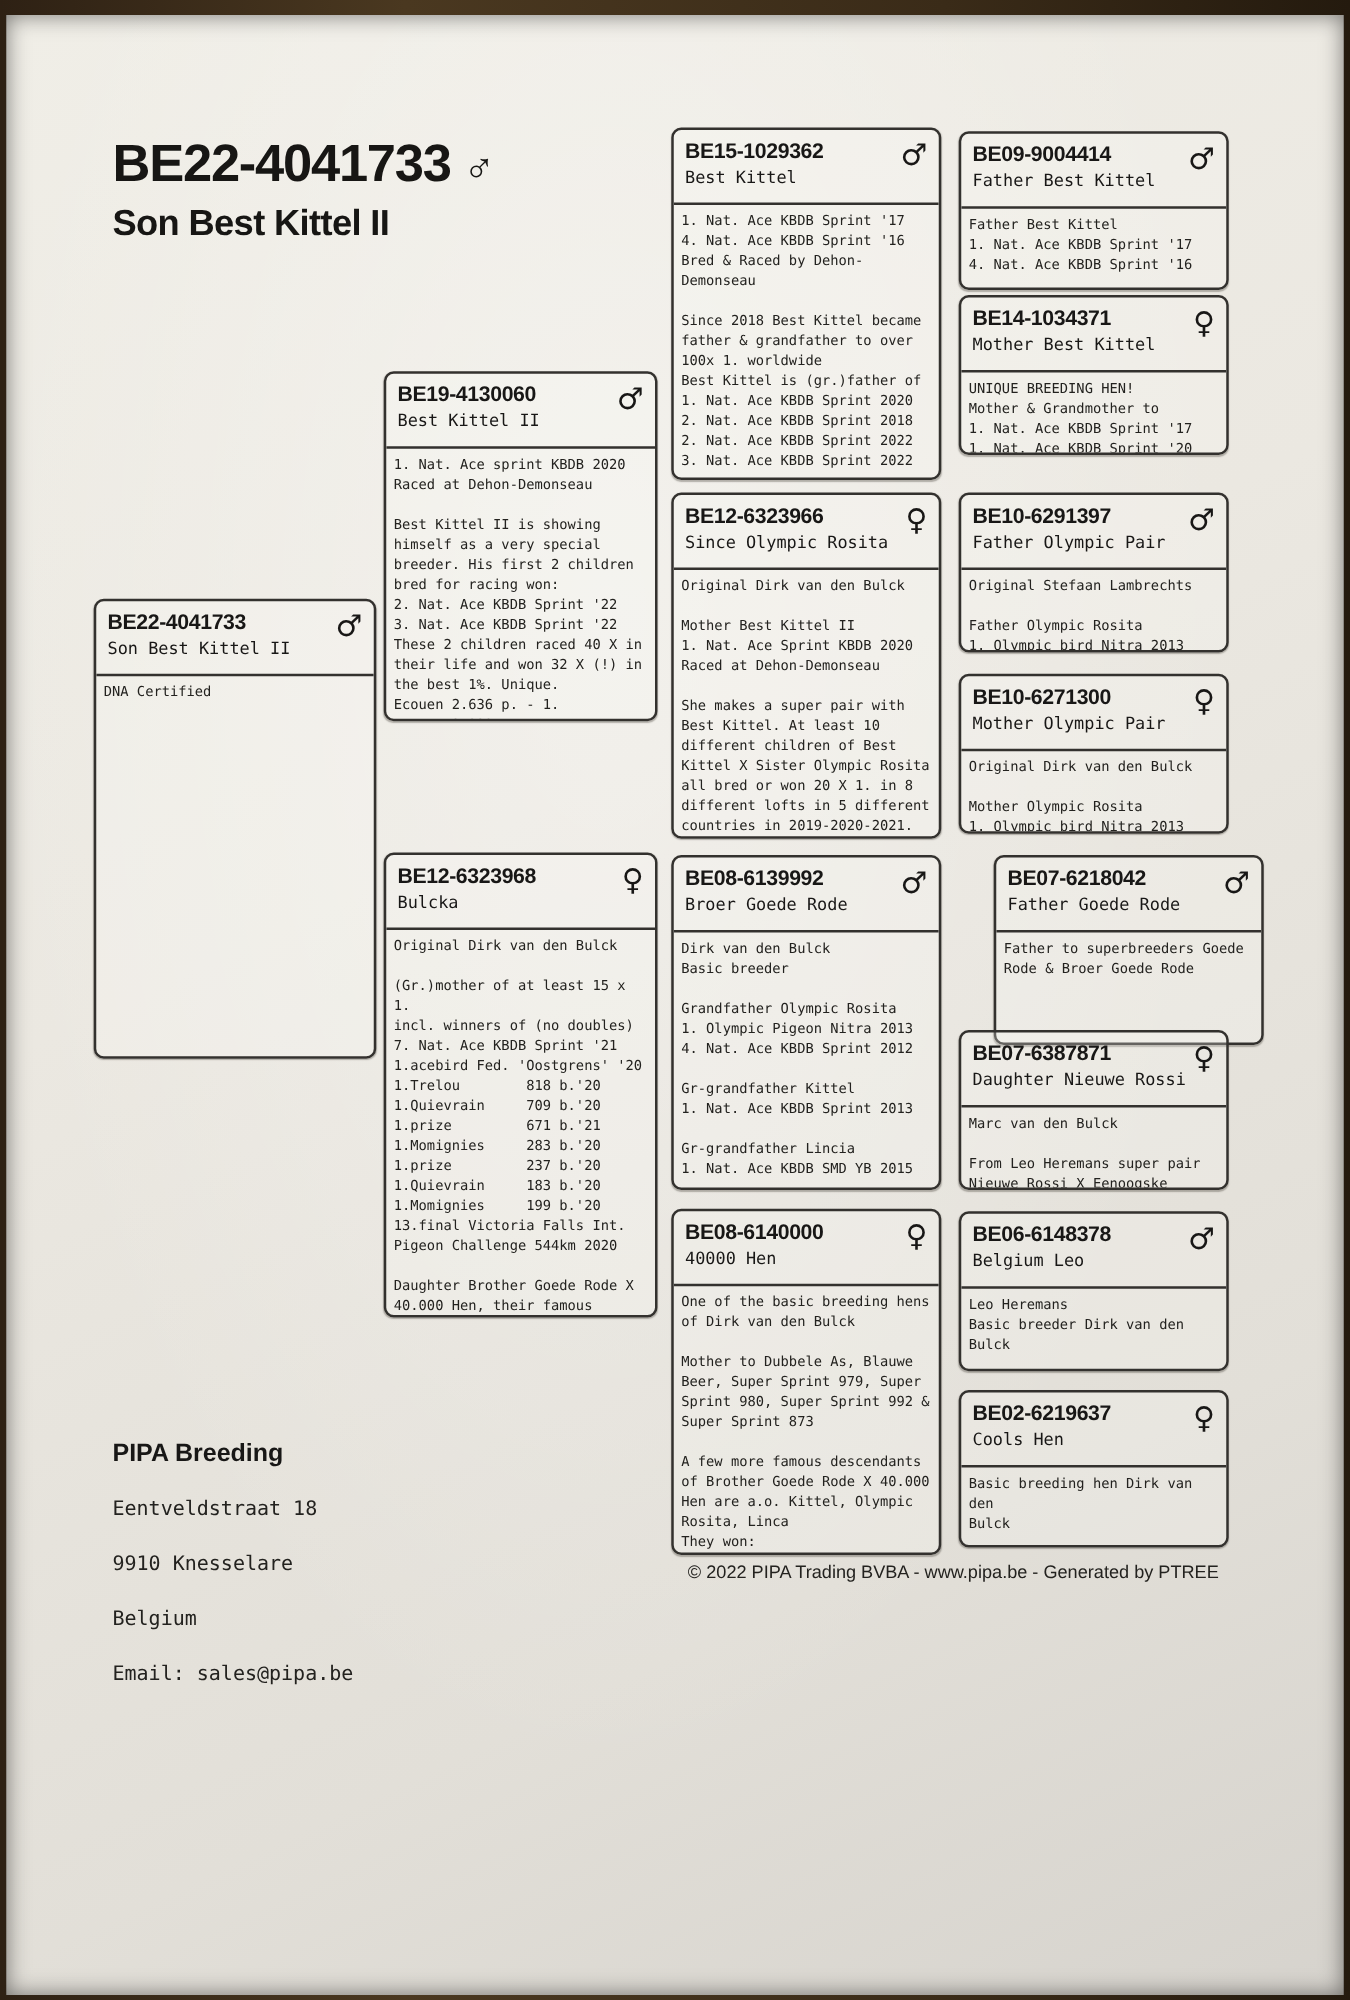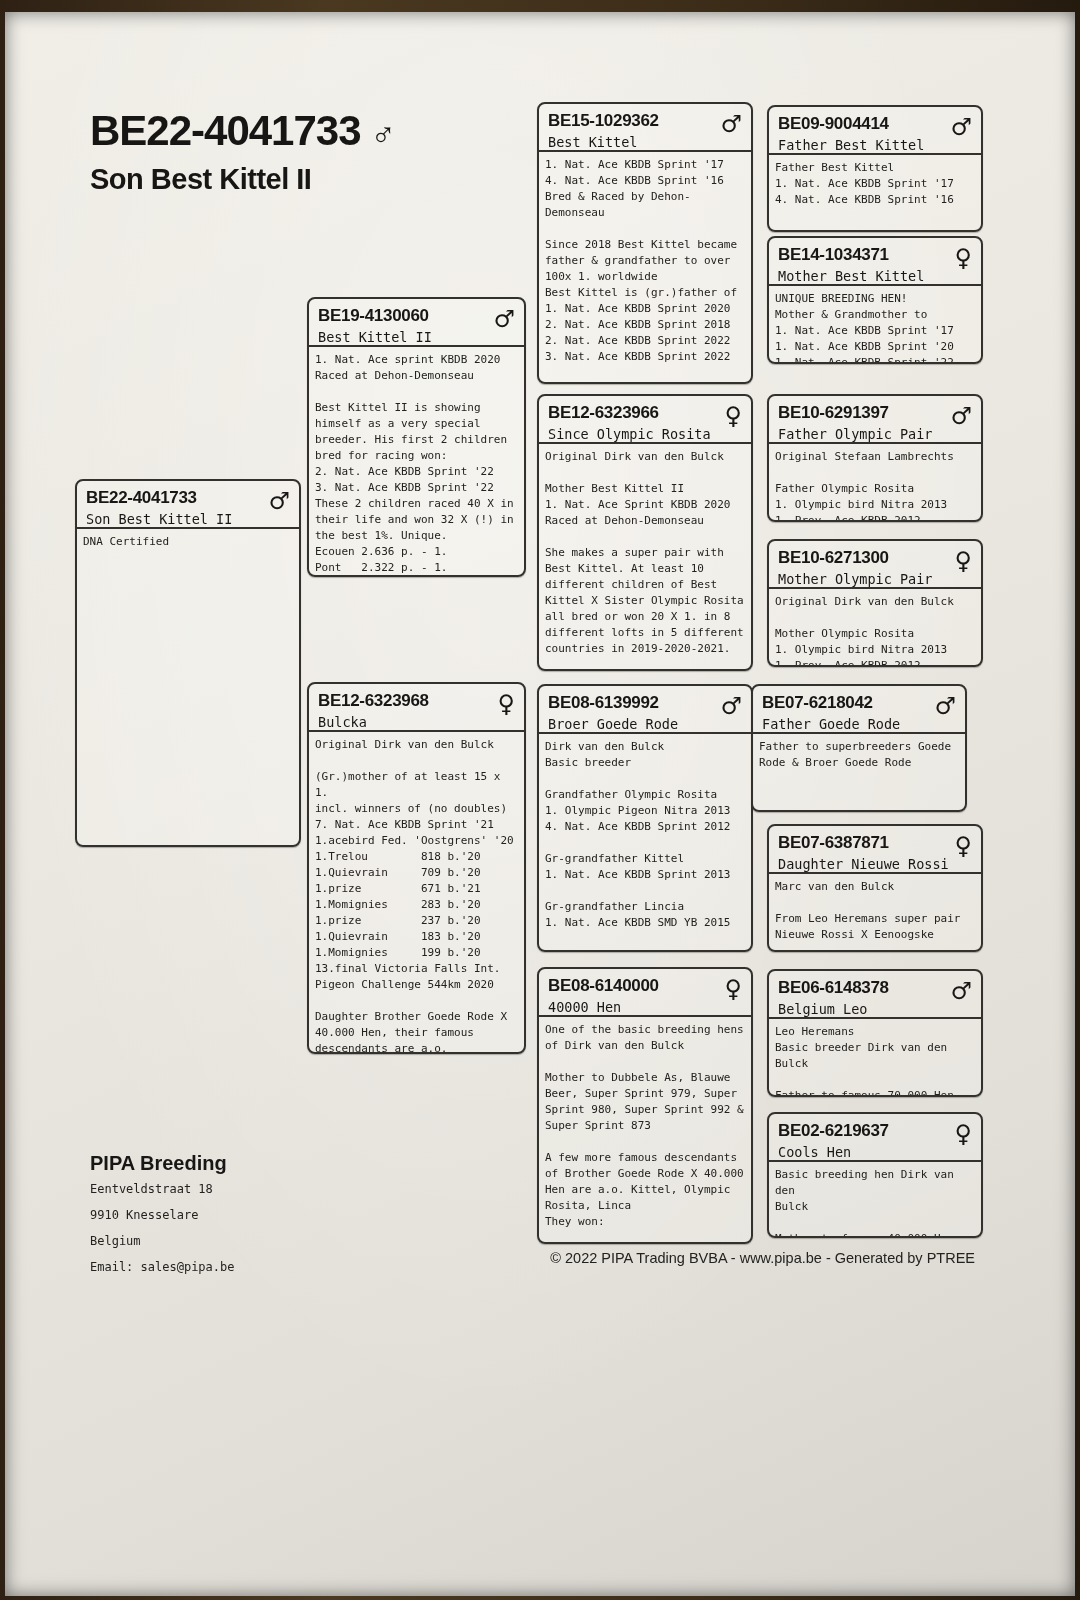--- a/index.html
+++ b/index.html
@@ -30,21 +30,21 @@
     font-weight: bold; font-size: 29px; letter-spacing: -0.5px; color: #171614; margin-top: 8px;
   }
   .pbox {
     position: absolute;
     border: 2px solid #33312e;
     border-radius: 8px;
     background: rgba(252,251,247,0.25);
     box-shadow: 0 1px 1px rgba(60,55,45,0.35);
     overflow: hidden;
   }
-  .pbox-head { position: relative; padding: 7px 9px 0 9px; border-bottom: 2px solid #33312e; }
+  .pbox-head { position: relative; padding: 7px 9px 12px 9px; border-bottom: 2px solid #33312e; }
   .ring {
     font-family: "Liberation Sans", sans-serif;
     font-weight: bold; font-size: 17px; letter-spacing: -0.3px; color: #181716;
   }
   .pname {
     font-family: "DejaVu Sans Mono", monospace;
     font-weight: normal; font-size: 13.5px; margin-top: 3px; color: #181716;
   }
   .sex {
     position: absolute; right: 9px; top: 8px;
@@ -55,21 +55,21 @@
     padding: 5px 5px 5px 6px;
     font-size: 11px; line-height: 16px;
     white-space: pre-wrap;
     color: #23221f;
   }
   .footer-block { position: absolute; left: 85px; top: 1140px; }
   .footer-company {
     font-family: "Liberation Sans", sans-serif;
     font-weight: bold; font-size: 20px; color: #181716;
   }
-  .footer-line { font-size: 12px; line-height: 24px; color: #23221f; margin-top: 2px; }
+  .footer-line { font-size: 16px; line-height: 24px; color: #23221f; margin-top: 20px; }
   .footer-line:first-of-type { margin-top: 7px; }
   .copyright {
     position: absolute; right: 100px; top: 1238px;
     font-family: "Liberation Sans", sans-serif;
     font-size: 14.5px; color: #23221f;
   }
 </style>
 </head>
 <body>
 
@@ -270,21 +270,21 @@
       <div class="pname">Mother Olympic Pair</div>
       <div class="sex">♀</div>
     </div>
     <div class="pbody">Original Dirk van den Bulck
 
 Mother Olympic Rosita
 1. Olympic bird Nitra 2013
 1. Prov. Ace KBDB 2012</div>
   </div>
 
-  <div class="pbox" style="left:746px; top:672px; width:216px; height:128px;">
+  <div class="pbox" style="left:790px; top:672px; width:216px; height:152px;">
     <div class="pbox-head">
       <div class="ring">BE07-6218042</div>
       <div class="pname">Father Goede Rode</div>
       <div class="sex">♂</div>
     </div>
     <div class="pbody">Father to superbreeders Goede
 Rode &amp; Broer Goede Rode</div>
   </div>
 
   <div class="pbox" style="left:762px; top:812px; width:216px; height:128px;">

